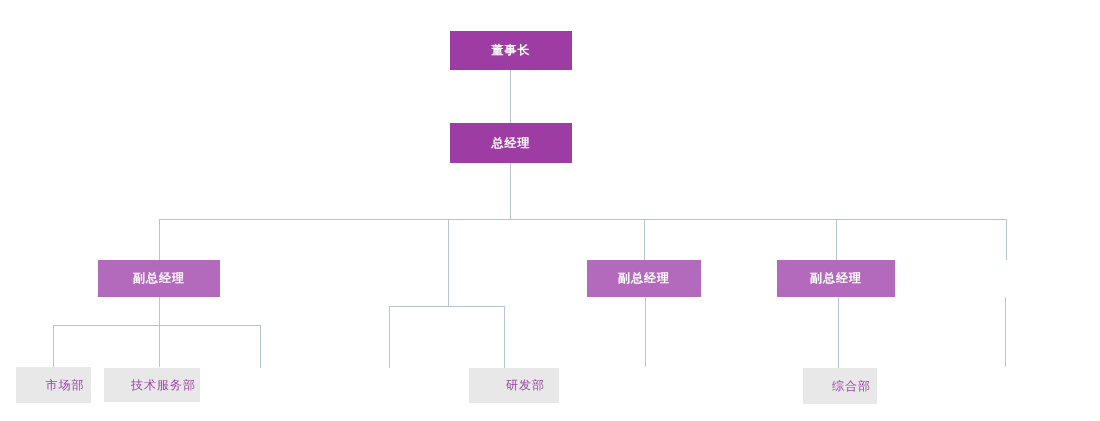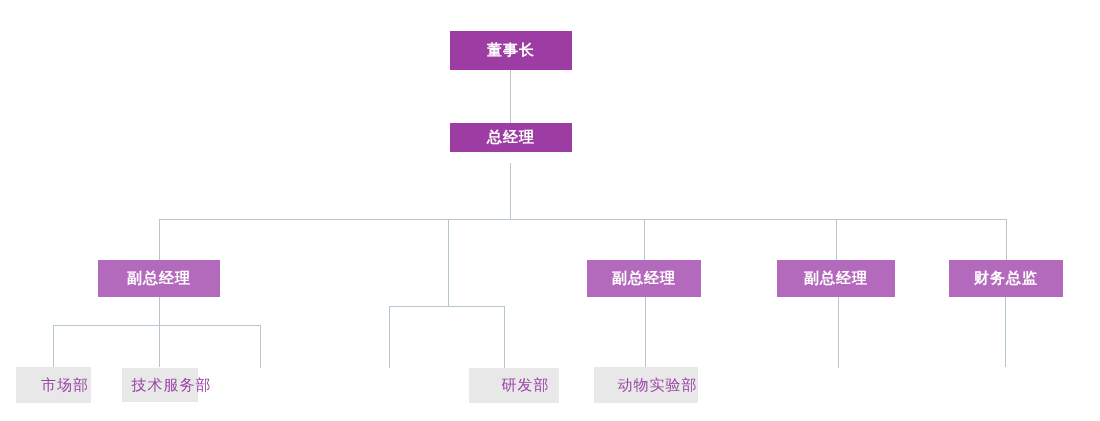--- a/index.html
+++ b/index.html
@@ -2,21 +2,21 @@
 <html style="--level12-bg: #9d3ca2; --level3-bg: #b46abc; --dept-bg: #e9e8e9; --dept-text: #9a43a6; --line-color: #b6c6d1; --box-text: #ffffff;"><head>
 <meta charset="utf-8">
 <style>
   html,body { margin:0; padding:0; background:#ffffff; }
   .stage {
     position:relative; width:1100px; height:421px; background:#ffffff;
     font-family:"Liberation Sans","DejaVu Sans",sans-serif; overflow:hidden;
   }
   .node {
     position:absolute; display:flex; align-items:center; justify-content:center;
-    font-size:15px; box-sizing:border-box; white-space:nowrap; letter-spacing:1px;
+    font-size:12px; box-sizing:border-box; white-space:nowrap; letter-spacing:1px;
   }
   .lv-dark  { background:var(--level12-bg,#9d3ca2); color:var(--box-text,#ffffff); font-weight:700; }
   .lv-light { background:var(--level3-bg,#b46abc);  color:var(--box-text,#ffffff); font-weight:700;text-align:right; }
   .dept     { background:var(--dept-bg,#e9e8e9);    color:var(--dept-text,#9a43a6); font-weight:400;padding-left:23px; }
   .line { position:absolute; background:var(--line-color,#b6c6d1); }
   .line.v { width:1px; }
   .line.h { height:1px; }
 </style>
 </head>
 <body>
@@ -40,25 +40,24 @@
   <div class="line v" style="left:159px;top:297px;height:70px"></div>
   <div class="line h" style="left:53px;top:325px;width:208px"></div>
   <div class="line v" style="left:53px;top:325px;height:42px"></div>
   <div class="line v" style="left:260px;top:325px;height:43px"></div>
 
   <div class="line v" style="left:645px;top:297px;height:70px"></div>
   <div class="line v" style="left:838px;top:297px;height:71px"></div>
   <div class="line v" style="left:1005px;top:297px;height:70px"></div>
 
   <div class="node lv-dark" style="left:450px;top:31px;width:122px;height:39px">董事长</div>
-  <div class="node lv-dark" style="left:450px;top:123px;width:122px;height:29px">总经理</div>
+  <div class="node lv-dark" style="left:450px;top:123px;width:122px;height:40px">总经理</div>
 
   <div class="node lv-light" style="left:98px;top:260px;width:122px;height:37px">副总经理</div>
   <div class="node lv-light" style="left:587px;top:260px;width:114px;height:37px">副总经理</div>
   <div class="node lv-light" style="left:777px;top:260px;width:118px;height:37px">副总经理</div>
-  <div class="node lv-light" style="left:949px;top:260px;width:114px;height:37px">财务总监</div>
 
   <div class="node dept" style="left:16px;top:367px;width:75px;height:36px">市场部</div>
-  <div class="node dept" style="left:122px;top:368px;width:76px;height:34px">技术服务部</div>
+  <div class="node dept" style="left:104px;top:368px;width:96px;height:34px">技术服务部</div>
   <div class="node dept" style="left:469px;top:368px;width:90px;height:35px">研发部</div>
-  <div class="node dept" style="left:594px;top:367px;width:104px;height:36px">动物实验部</div>
+  <div class="node dept" style="left:803px;top:368px;width:74px;height:36px">综合部</div>
 
 </div>
 
 </body></html>

